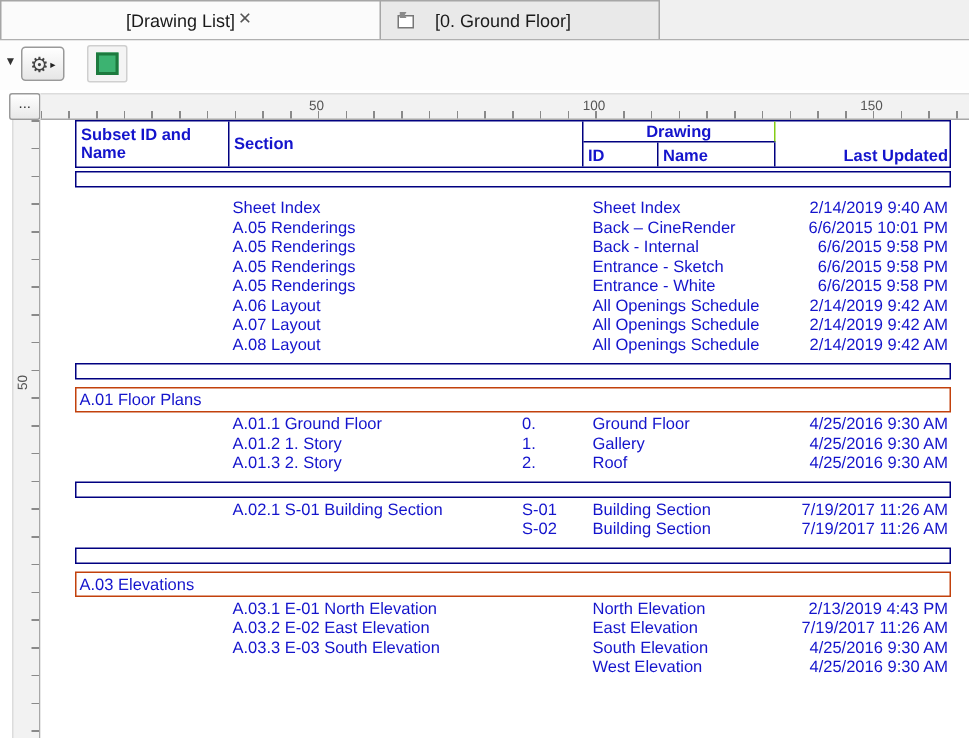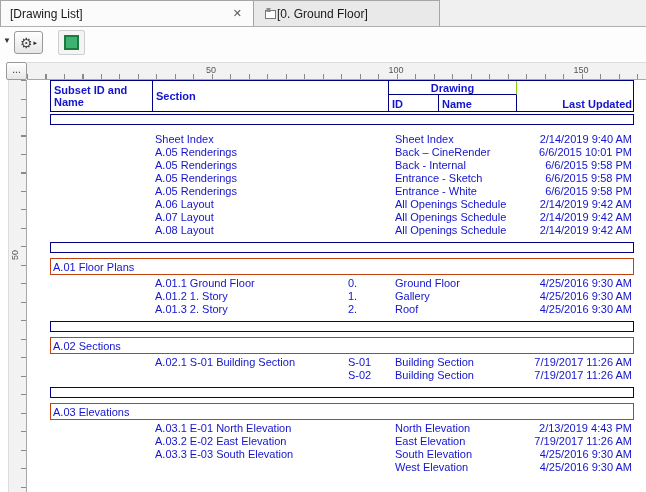--- a/index.html
+++ b/index.html
@@ -14,22 +14,22 @@
   .tabbar{
     position:absolute; left:0; top:0; width:646px; height:27px;
     background:#f0f0f0; border-bottom:1px solid #b0b0b0;
     display:flex; align-items:stretch;
   }
   .tab{
     display:flex; align-items:center;
     border:1px solid #a6a6a6; border-bottom:none;
     font-size:12px; color:#1a1a1a; cursor:default;
   }
-  .tab.active{ background:#fbfbfb; width:254px; justify-content:space-between; padding:0 9px;}
-  .tab.inactive{ background:#e9e9e9; width:186px; gap:0; padding:0 10px; border-left:none;}
+  .tab.active{ background:#fbfbfb; width:254px; justify-content:center; padding:0 9px;}
+  .tab.inactive{ background:#e9e9e9; width:186px; gap:13px; padding:0 10px; border-left:none;}
   .tab .close{ font-size:11px; color:#555; line-height:1; padding:1px 2px;}
   .tab-icon{ width:13px; height:13px; flex:0 0 auto; }
   
   .toolbar{ position:absolute; left:0; top:27px; width:646px; height:33px; background:#fdfdfd; }
   .collapse-arrow{ position:absolute; left:3px; top:9px; font-size:8px; color:#333; }
   .gear-btn{
     position:absolute; left:14px; top:4px; width:29px; height:23px;
     border:1px solid #999; border-radius:3px;
     background:linear-gradient(#ffffff,#e6e6e6);
     display:flex; align-items:center; justify-content:center; gap:1px;
@@ -213,21 +213,20 @@
             <span class="c-date">4/25/2016 9:30 AM</span>
           </div>
           <div class="row">
             <span class="c-layout">A.01.3 2. Story</span>
             <span class="c-id">2.</span>
             <span class="c-name">Roof</span>
             <span class="c-date">4/25/2016 9:30 AM</span>
           </div>
         </div>
         <div class="band"></div>
-        <div class="subset-box">A.02 Sections</div>
         <div class="rows">
           <div class="row">
             <span class="c-layout">A.02.1 S-01 Building Section</span>
             <span class="c-id">S-01</span>
             <span class="c-name">Building Section</span>
             <span class="c-date">7/19/2017 11:26 AM</span>
           </div>
           <div class="row">
             <span class="c-id">S-02</span>
             <span class="c-name">Building Section</span>

